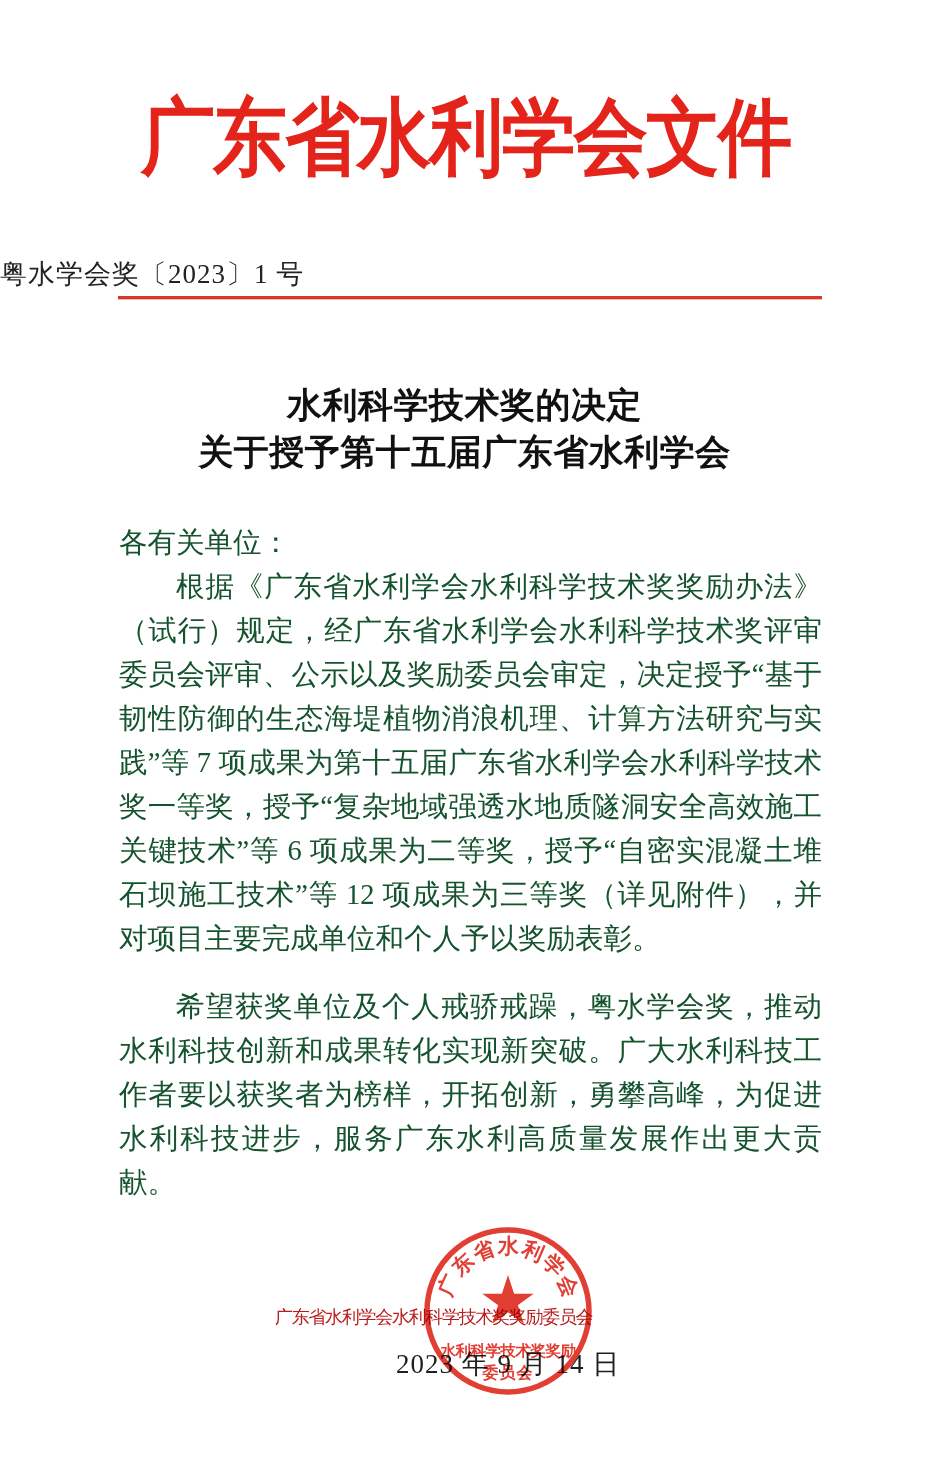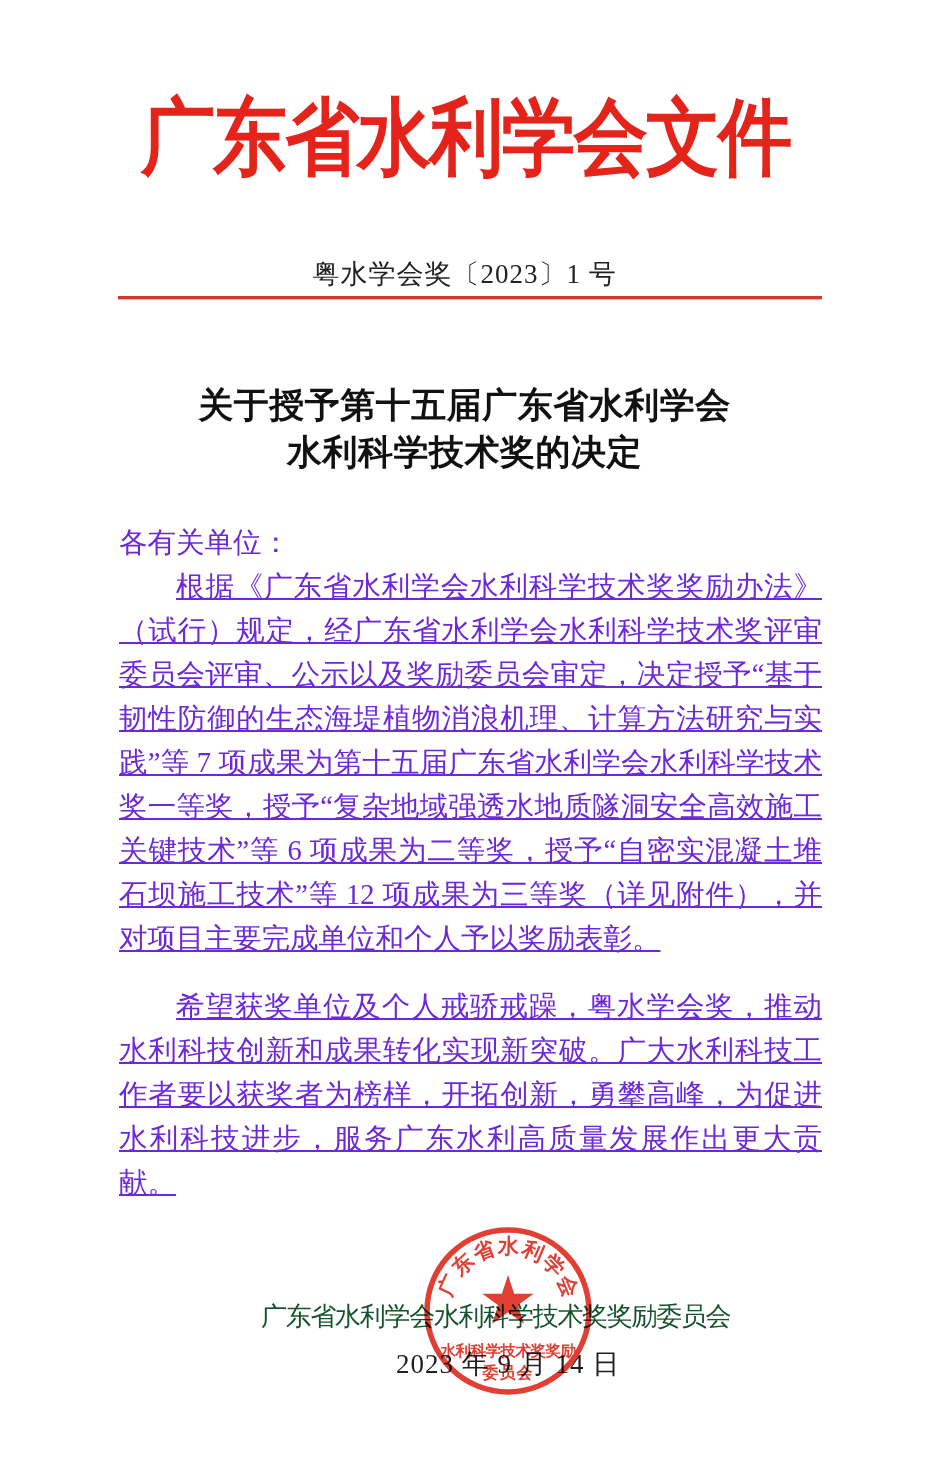--- a/index.html
+++ b/index.html
@@ -32,21 +32,21 @@
     transform: scaleX(0.88);
     transform-origin: 51% 50%;
     letter-spacing: -2px;
     white-space: nowrap;
   }
   .doc-number {
     position: absolute;
     top: 258px;
     left: 0;
     width: 929px;
-    text-align: center;
+    text-align: left;
     font-size: 27px;
     line-height: 32px;
     color: #222222;
     letter-spacing: 1px;
   }
   .red-rule {
     position: absolute;
     top: 296px;
     left: 118px;
     width: 704px;
@@ -69,51 +69,50 @@
   }
   
   .body-text {
     position: absolute;
     top: 521px;
     left: 119px;
     width: 703px;
     font-size: 28.5px;
     line-height: 44px;
     text-align: justify;
-    color: #6d28d9;
+    color: #14532d;
   }
   .body-text p {
     margin: 0;
   }
   .salutation {
     text-indent: 0;
   }
   .para {
     text-indent: 57px;
-    text-decoration: underline;
   }
   .para-2 {
     margin-top: 24px !important;
   }
   .attachment {
     margin-top: 44px !important;
     text-indent: 34px;
     white-space: nowrap;
     letter-spacing: -1.2px;
     font-size: 27.5px;
   }
   
   .signer {
     position: absolute;
     top: 1302px;
-    left: 261px;
-    font-size: 26px;
+    left: 275px;
+    font-size: 18px;
     line-height: 30px;
     letter-spacing: -1.3px;
-    color: #14532d;
+    color: #b91c1c;
     white-space: nowrap;
   }
   .date {
     position: absolute;
     top: 1348px;
     left: 0;
     width: 1016px; 
     text-align: center;
     font-size: 27px;
     line-height: 32px;
@@ -136,22 +135,22 @@
 
 <div class="page">
 
   <h1 class="org-title">广东省水利学会文件</h1>
 
   <div class="doc-number">粤水学会奖〔2023〕1 号</div>
 
   <div class="red-rule"></div>
 
   <div class="doc-title">
+    <div>水利科学技术奖的决定</div>
     <div>关于授予第十五届广东省水利学会</div>
-    <div>水利科学技术奖的决定</div>
   </div>
 
   <div class="body-text">
     <p class="salutation">各有关单位：</p>
     <p class="para para-1">根据《广东省水利学会水利科学技术奖奖励办法》（试行）规定，经广东省水利学会水利科学技术奖评审委员会评审、公示以及奖励委员会审定，决定授予“基于韧性防御的生态海堤植物消浪机理、计算方法研究与实践”等 7 项成果为第十五届广东省水利学会水利科学技术奖一等奖，授予“复杂地域强透水地质隧洞安全高效施工关键技术”等 6 项成果为二等奖，授予“自密实混凝土堆石坝施工技术”等 12 项成果为三等奖（详见附件），并对项目主要完成单位和个人予以奖励表彰。</p>
     <p class="para para-2">希望获奖单位及个人戒骄戒躁，粤水学会奖，推动水利科技创新和成果转化实现新突破。广大水利科技工作者要以获奖者为榜样，开拓创新，勇攀高峰，为促进水利科技进步，服务广东水利高质量发展作出更大贡献。</p>
   </div>
 
   <div class="signer">广东省水利学会水利科学技术奖奖励委员会</div>
 

